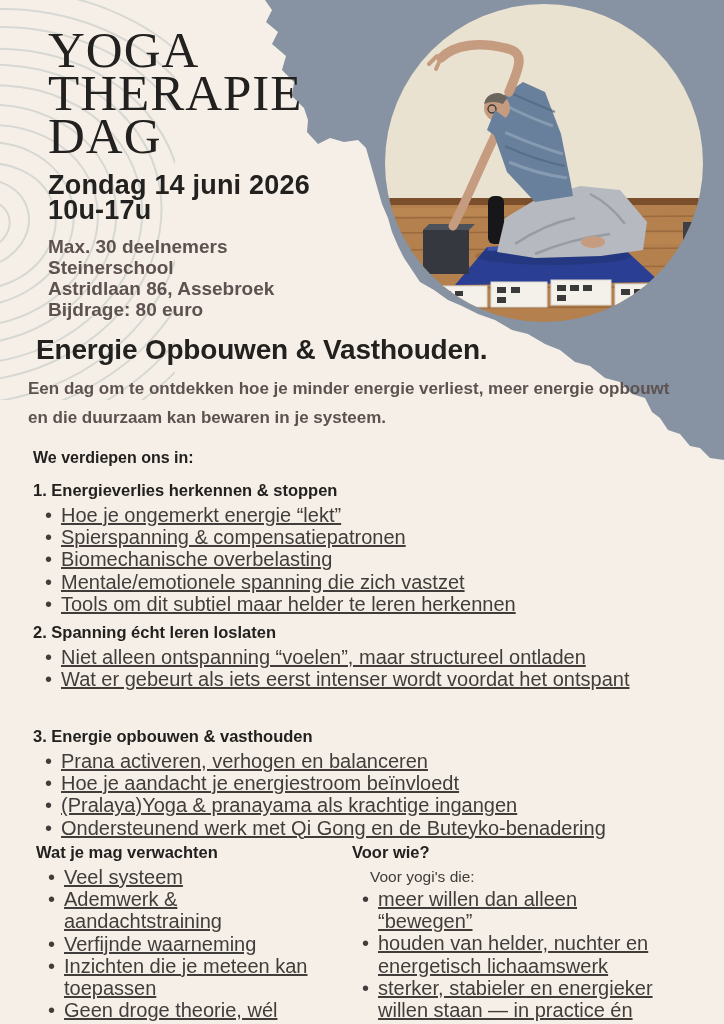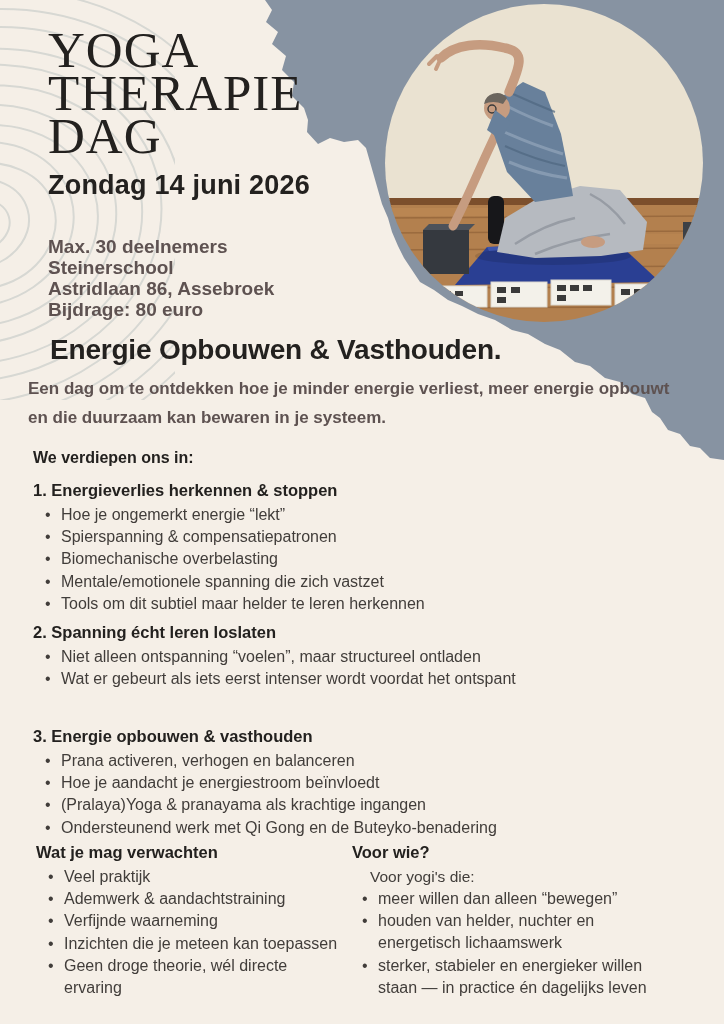--- a/index.html
+++ b/index.html
@@ -24,21 +24,21 @@
     position:absolute; left:48px; top:173px;
     font-size:27px; line-height:25px; font-weight:700;
     color:var(--title-text,#2b2825); letter-spacing:.2px;
   }
   .details{
     position:absolute; left:48px; top:236px;
     font-size:19px; line-height:21px; font-weight:700;
     color:var(--muted-text,#5e5251);
   }
   .heading{
-    position:absolute; left:50px; top:334px;
+    position:absolute; left:36px; top:334px;
     font-size:28px; font-weight:700; color:var(--title-text,#23211f);
     letter-spacing:-.2px;
   }
   .intro{
     position:absolute; left:28px; top:374px; width:660px;
     font-size:17px; line-height:29px; font-weight:700;
     color:var(--muted-text,#5e5251);
   }
   .lead{
     position:absolute; left:33px; top:449px;
@@ -46,21 +46,21 @@
   }
   .section{position:absolute; left:33px; width:660px;}
   .sec1{top:481px;} .sec2{top:623px;} .sec3{top:727px;}
   .section h3, .col h3{
     margin:0 0 4px 0; font-size:16.5px; font-weight:700;
     color:var(--title-text,#2a2724);
   }
   ul{margin:0; padding:0; list-style:none;}
   li{
     position:relative; padding-left:28px;
-    font-size:16px; line-height:22.2px; color:var(--body-text,#413d3a);
+    font-size:20px; line-height:22.2px; color:var(--body-text,#413d3a);text-decoration:underline;
   }
   li::before{
     content:"•"; position:absolute; left:12px; top:0;
     color:var(--body-text,#413d3a);
   }
   .col{position:absolute;}
   .col-expect{left:36px; top:843px; width:302px;}
   .col-who{left:352px; top:843px; width:316px;}
   .col-who .col-lead{
     margin:0 0 0 18px; font-size:15.5px; line-height:22px;
@@ -181,20 +181,21 @@
   </div>
 
   <div class="title">
     <div>YOGA</div>
     <div>THERAPIE</div>
     <div>DAG</div>
   </div>
 
   <div class="date">
     <div>Zondag 14 juni 2026</div>
+    <div>10u-17u</div>
   </div>
 
   <div class="details">
     <div>Max. 30 deelnemers</div>
     <div>Steinerschool</div>
     <div>Astridlaan 86, Assebroek</div>
     <div>Bijdrage: 80 euro</div>
   </div>
 
   <div class="heading">Energie Opbouwen &amp; Vasthouden.</div>
@@ -228,21 +229,21 @@
       <li>Prana activeren, verhogen en balanceren</li>
       <li>Hoe je aandacht je energiestroom beïnvloedt</li>
       <li>(Pralaya)Yoga &amp; pranayama als krachtige ingangen</li>
       <li>Ondersteunend werk met Qi Gong en de Buteyko-benadering</li>
     </ul>
   </div>
 
   <div class="col col-expect">
     <h3>Wat je mag verwachten</h3>
     <ul>
-      <li>Veel praktijk</li>
+      <li>Veel systeem</li>
       <li>Ademwerk &amp; aandachtstraining</li>
       <li>Verfijnde waarneming</li>
       <li>Inzichten die je meteen kan toepassen</li>
       <li>Geen droge theorie, wél directe ervaring</li>
     </ul>
   </div>
 
   <div class="col col-who">
     <h3>Voor wie?</h3>
     <p class="col-lead">Voor yogi's die:</p>

